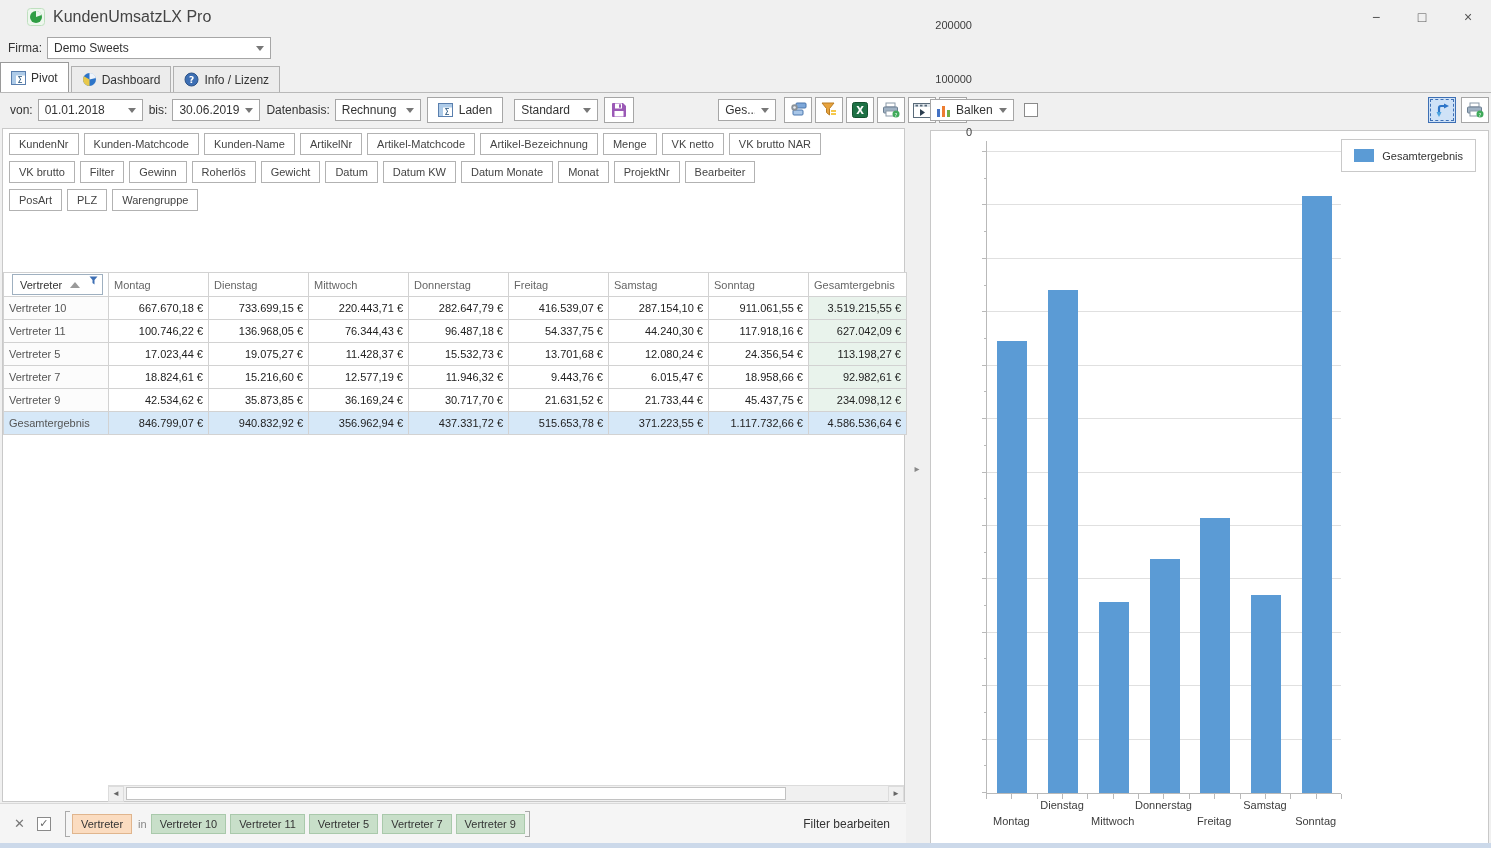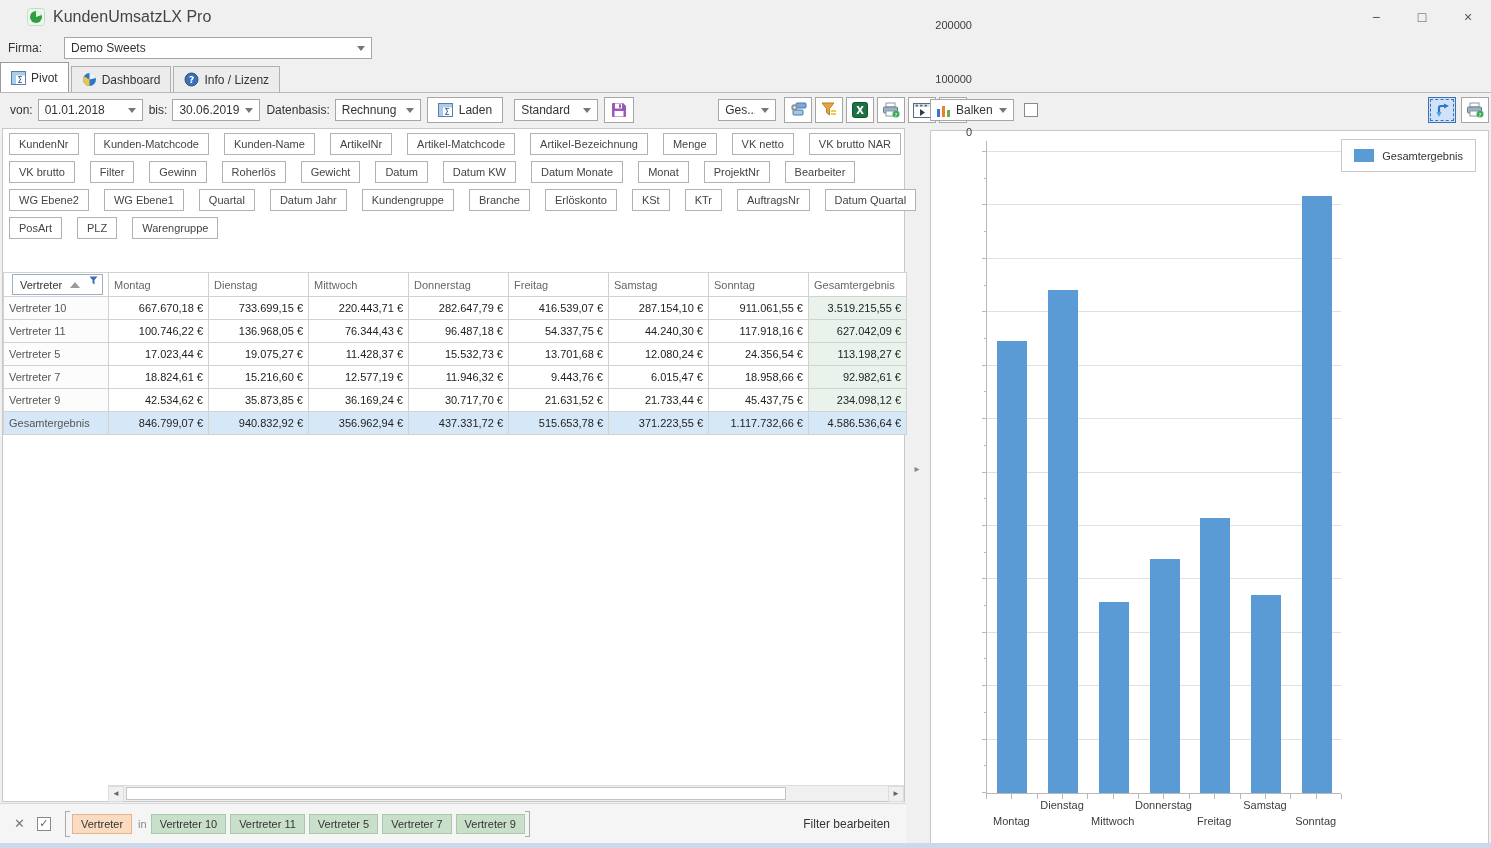--- a/index.html
+++ b/index.html
@@ -12,40 +12,40 @@
   .win-title { margin-left:8px; font-size:16px; color:#444; }
   .win-controls { position:absolute; right:0; top:0; height:33px; display:flex; }
   .win-btn { width:46px; height:33px; display:flex; align-items:center; justify-content:center; font-size:14px; color:#555; cursor:default; }
 
   
   .firma-row { position:absolute; left:0; top:33px; height:30px; display:flex; align-items:center; }
   .firma-row label { margin-left:8px; color:#333; }
   .select { border:1px solid #a6a6a6; background:#fff; height:22px; display:flex; align-items:center; padding:0 6px; position:relative; }
   .select .val { flex:1; white-space:nowrap; overflow:hidden; }
   .dda { width:0; height:0; border-left:4px solid transparent; border-right:4px solid transparent; border-top:5px solid #777; margin-left:6px; }
-  .firma-select { width:308px; margin-left:22px; }
+  .firma-select { width:224px; margin-left:5px; }
 
   
   .tabbar { position:absolute; left:0; top:62px; height:31px; display:flex; align-items:flex-end; width:1491px; border-bottom:1px solid #b9b9b9; }
   .tab { height:26px; display:flex; align-items:center; gap:5px; padding:0 10px; border:1px solid #b0b0b0; border-bottom:none; background:#ececec; margin-right:2px; color:#333; }
   .tab.active { height:30px; background:#fff; border-color:#9a9a9a; position:relative; z-index:2; }
   .tab .ticon { display:inline-flex; }
 
   
   .lt-toolbar { position:absolute; left:4px; top:95px; height:30px; display:flex; align-items:center; }
   .lt-toolbar label { margin:0 5px 0 6px; color:#333; }
   .btn { border:1px solid #a6a6a6; background:#fff; display:flex; align-items:center; justify-content:center; gap:6px; }
   .laden-btn { height:26px; padding:0 10px; margin-left:6px; }
   .iconbtn { width:28px; height:26px; margin-left:3px; }
   .savebtn { width:30px; height:26px; margin-left:6px; }
 
   
   .work-area { position:absolute; left:2px; top:128px; width:903px; height:674px; background:#fff; border:1px solid #c9c9c9; }
   .field-list { position:absolute; left:6px; top:4px; }
-  .chip-row { display:flex; gap:15px; margin-bottom:6px; }
+  .chip-row { display:flex; gap:5px; margin-bottom:6px; }
   .chip { border:1px solid #b2b2b2; background:#fff; color:#444; font-size:11px; padding:3px 9px; height:22px; display:flex; align-items:center; gap:6px; white-space:nowrap; }
   .area-chips { position:absolute; left:6px; top:113px; display:flex; }
   .chip.datafield { margin-right:60px; }
   .tri-up { width:0; height:0; border-left:5px solid transparent; border-right:5px solid transparent; border-bottom:6px solid #9a9a9a; }
 
   
   .pivot-table { position:absolute; left:0px; top:143px; font-size:11px; border-top:1px solid #d2d2d2; border-left:1px solid #d2d2d2; }
   .pt-row { display:flex; height:23px; }
   .pt-row.header { height:24px; }
   .pt-corner, .pt-rowhead { width:105px; }
@@ -294,33 +294,20 @@
         <div class="chip">Filter</div>
         <div class="chip">Gewinn</div>
         <div class="chip">Roherlös</div>
         <div class="chip">Gewicht</div>
         <div class="chip">Datum</div>
         <div class="chip">Datum KW</div>
         <div class="chip">Datum Monate</div>
         <div class="chip">Monat</div>
         <div class="chip">ProjektNr</div>
         <div class="chip">Bearbeiter</div>
-      </div>
-      <div class="chip-row">
-        <div class="chip">WG Ebene2</div>
-        <div class="chip">WG Ebene1</div>
-        <div class="chip">Quartal</div>
-        <div class="chip">Datum Jahr</div>
-        <div class="chip">Kundengruppe</div>
-        <div class="chip">Branche</div>
-        <div class="chip">Erlöskonto</div>
-        <div class="chip">KSt</div>
-        <div class="chip">KTr</div>
-        <div class="chip">AuftragsNr</div>
-        <div class="chip">Datum Quartal</div>
       </div>
       <div class="chip-row">
         <div class="chip">PosArt</div>
         <div class="chip">PLZ</div>
         <div class="chip">Warengruppe</div>
       </div>
     </div>
 
 
   <div class="pivot-table">

